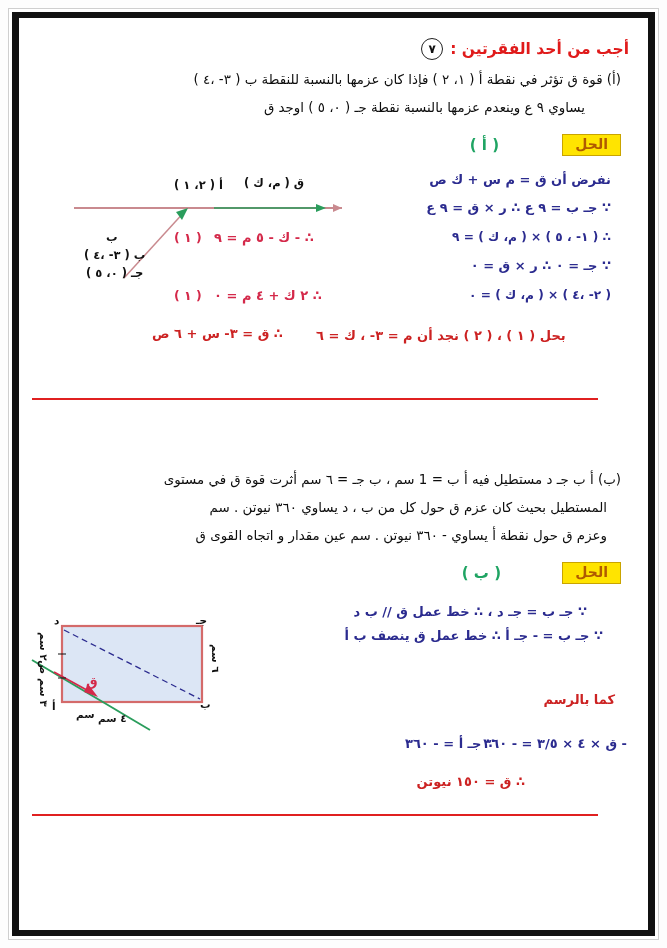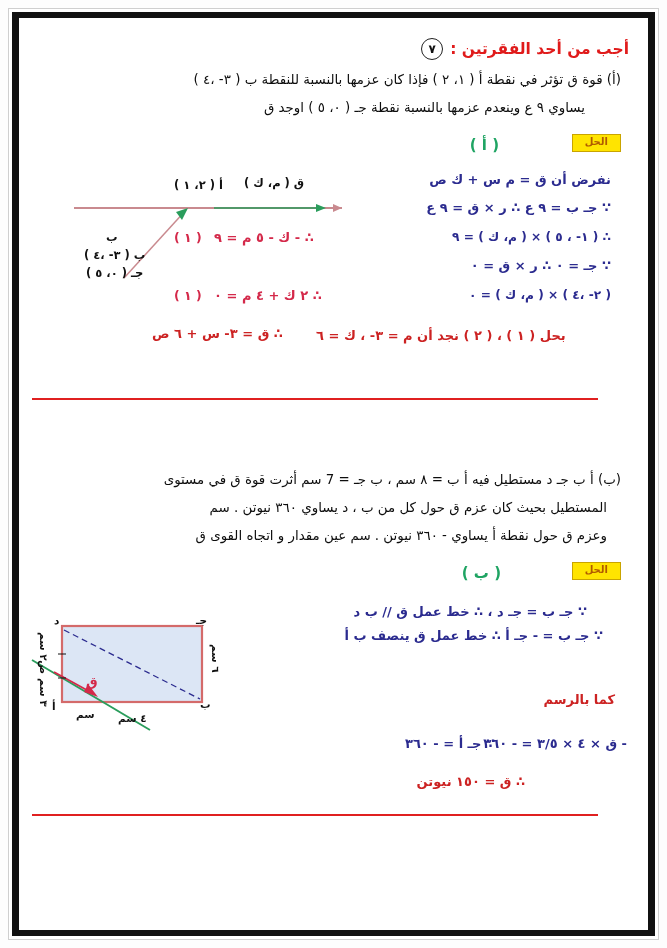--- a/index.html
+++ b/index.html
@@ -113,21 +113,21 @@
   }
   .stmt-a1 { top: 48px; right: 8px; }
   .stmt-a2 { top: 76px; right: 44px; }
 
   
   .sol-badge {
     position: absolute;
     background: #ffe400;
     border: 1.3px solid #c9a400;
     color: #b05a00;
-    font-size: 10px;
+    font-size: 14px;
     font-weight: bold;
     padding: 1px 12px 3px 12px;
     line-height: 1.15;
   }
   .part-label {
     position: absolute;
     color: #1fa463;
     font-size: 15px;
     font-weight: bold;
   }
@@ -252,21 +252,21 @@
     <div class="tag" style="left:150px; top:206px;">( ١ )</div>
 
     <div class="eq red" style="left:190px; top:264px;">∴ ٢ ك + ٤ م = ٠</div>
     <div class="tag" style="left:150px; top:264px;">( ١ )</div>
 
     <div class="eq redk" style="left:292px; top:304px;">بحل ( ١ ) ، ( ٢ )   نجد أن م = ٣- ، ك = ٦</div>
     <div class="eq redk" style="left:128px; top:302px;">∴ ق = ٣- س + ٦ ص</div>
 
     <div class="rule" style="left:8px; top:374px; width:566px;"></div>
 
-    <div class="stmt" style="top:448px; right:8px;">(ب) أ ب جـ د مستطيل فيه أ ب = ٨ سم ، ب جـ = 7 سم أثرت قوة ق في مستوى</div>
+    <div class="stmt" style="top:448px; right:8px;">(ب) أ ب جـ د مستطيل فيه أ ب = 1 سم ، ب جـ = ٦ سم أثرت قوة ق في مستوى</div>
     <div class="stmt" style="top:476px; right:22px;">المستطيل بحيث كان عزم ق حول كل من ب ، د يساوي ٣٦٠ نيوتن . سم</div>
     <div class="stmt" style="top:504px; right:22px;">وعزم ق حول نقطة أ  يساوي - ٣٦٠ نيوتن . سم عين مقدار و اتجاه القوى ق</div>
 
     <div class="sol-badge" style="right:8px; top:538px;">الحل</div>
     <div class="part-label" style="right:128px; top:540px;">( ب )</div>
 
     <div class="diag2">
       <svg width="230" height="140" viewBox="0 0 230 140">
 
         <rect x="38" y="24" width="140" height="76" fill="#dce6f5" stroke="#d46a6a" stroke-width="2.2"></rect>
@@ -281,21 +281,21 @@
         <line x1="34" y1="52" x2="42" y2="52" stroke="#111" stroke-width="1"></line>
         <line x1="34" y1="76" x2="42" y2="76" stroke="#111" stroke-width="1"></line>
       </svg>
       
       <div class="d2-label" style="left:30px; top:12px;">د</div>
       <div class="d2-label" style="left:172px; top:12px;">جـ</div>
       <div class="d2-label" style="left:28px; top:98px;">أ</div>
       <div class="d2-label" style="left:176px; top:96px;">ب</div>
       
       <div class="d2-vlabel" style="left:186px; top:42px;">٦ سم</div>
-      <div class="d2-label" style="left:74px; top:110px;margin-left:20px;">٤ سم</div>
+      <div class="d2-label" style="left:74px; top:110px;">٤ سم</div>
       <div class="d2-label" style="left:52px; top:106px;">سم</div>
       <div class="d2-vlabel" style="left:14px; top:30px;">٢ سم</div>
       <div class="d2-vlabel" style="left:14px; top:58px;">ص</div>
       <div class="d2-vlabel" style="left:14px; top:76px;">٣ سم</div>
       <div class="d2-label" style="left:62px; top:72px; color:#d4294a; font-size:13px;">ق</div>
     </div>
 
     <div class="eq blue" style="right:42px; top:580px;">∵ جـ ب = جـ د ،   ∴   خط عمل ق // ب د</div>
     <div class="eq blue" style="right:26px; top:604px;">∵ جـ ب = - جـ أ   ∴   خط عمل ق ينصف ب أ</div>
     <div class="eq redk" style="right:14px; top:668px;">كما بالرسم</div>

